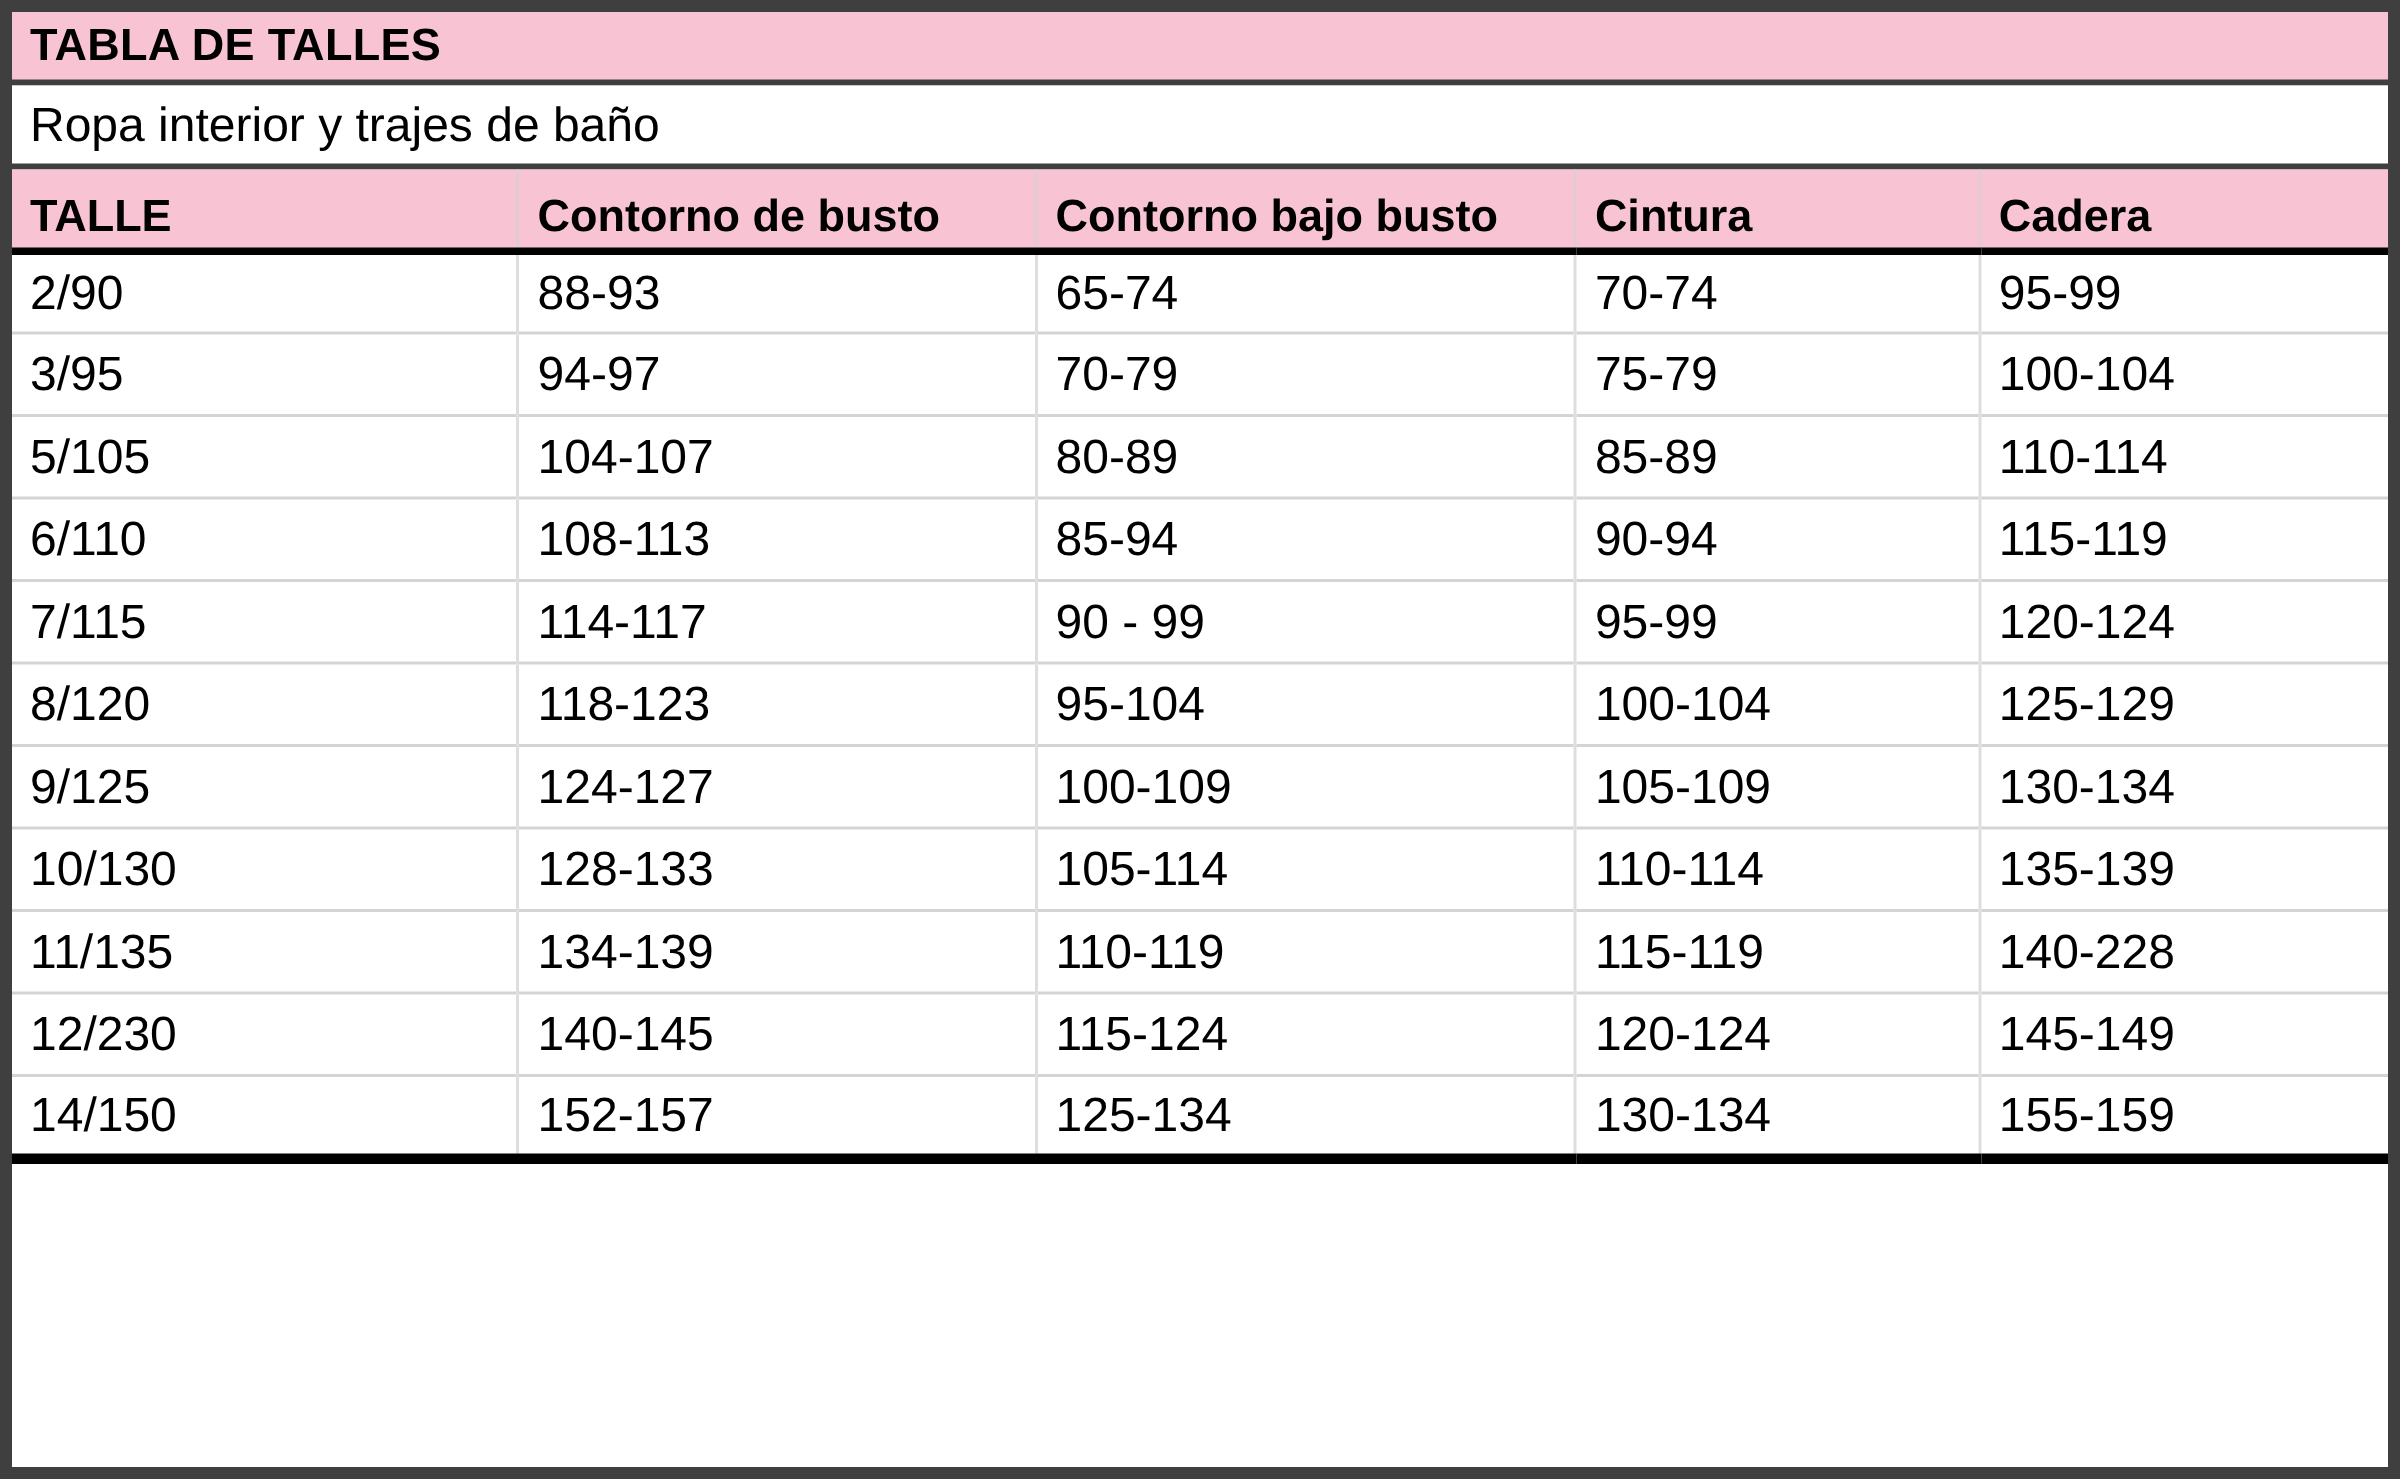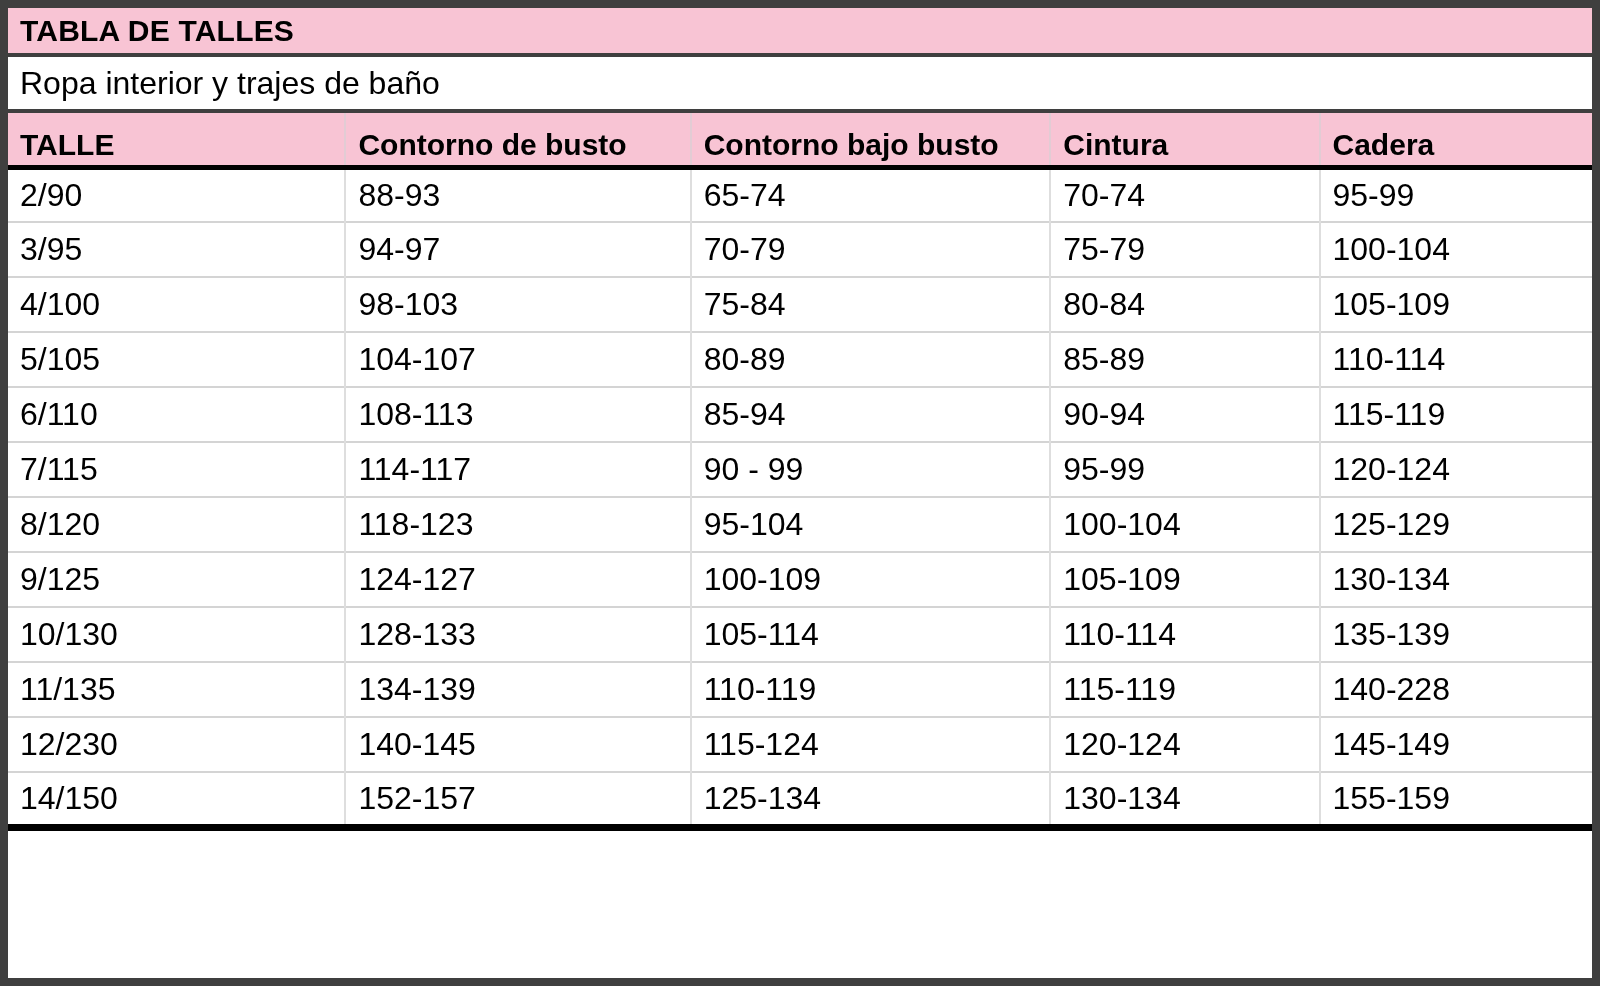--- a/index.html
+++ b/index.html
@@ -114,27 +114,20 @@
           <td>95-99</td>
         </tr>
         <tr>
           <td>3/95</td>
           <td>94-97</td>
           <td>70-79</td>
           <td>75-79</td>
           <td>100-104</td>
         </tr>
         <tr>
-          <td>4/100</td>
-          <td>98-103</td>
-          <td>75-84</td>
-          <td>80-84</td>
-          <td>105-109</td>
-        </tr>
-        <tr>
           <td>5/105</td>
           <td>104-107</td>
           <td>80-89</td>
           <td>85-89</td>
           <td>110-114</td>
         </tr>
         <tr>
           <td>6/110</td>
           <td>108-113</td>
           <td>85-94</td>

